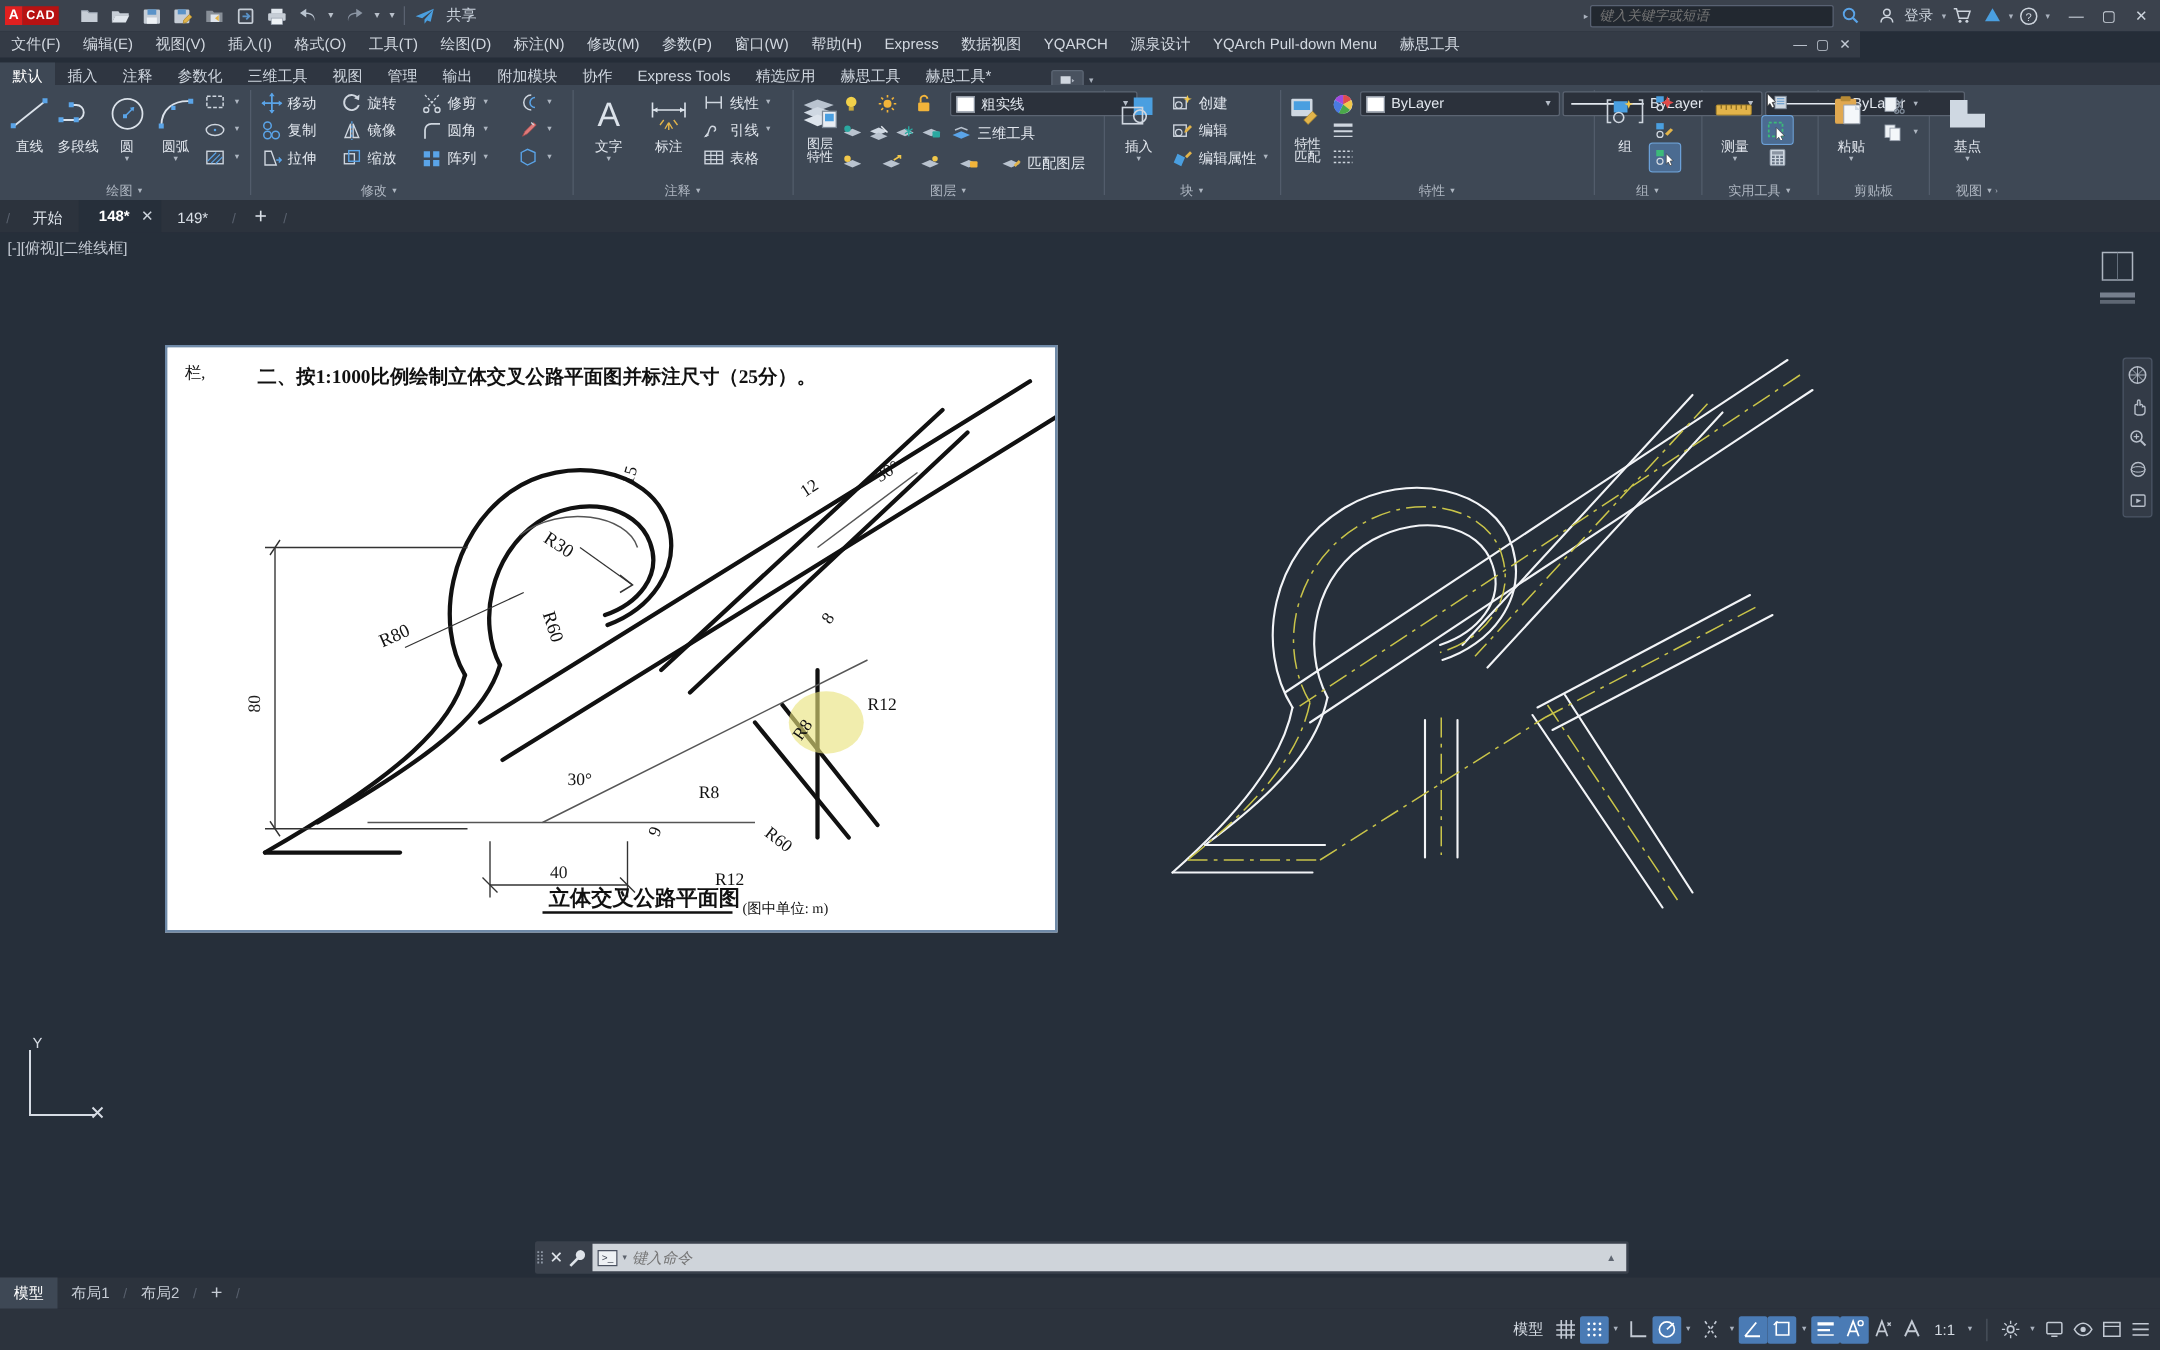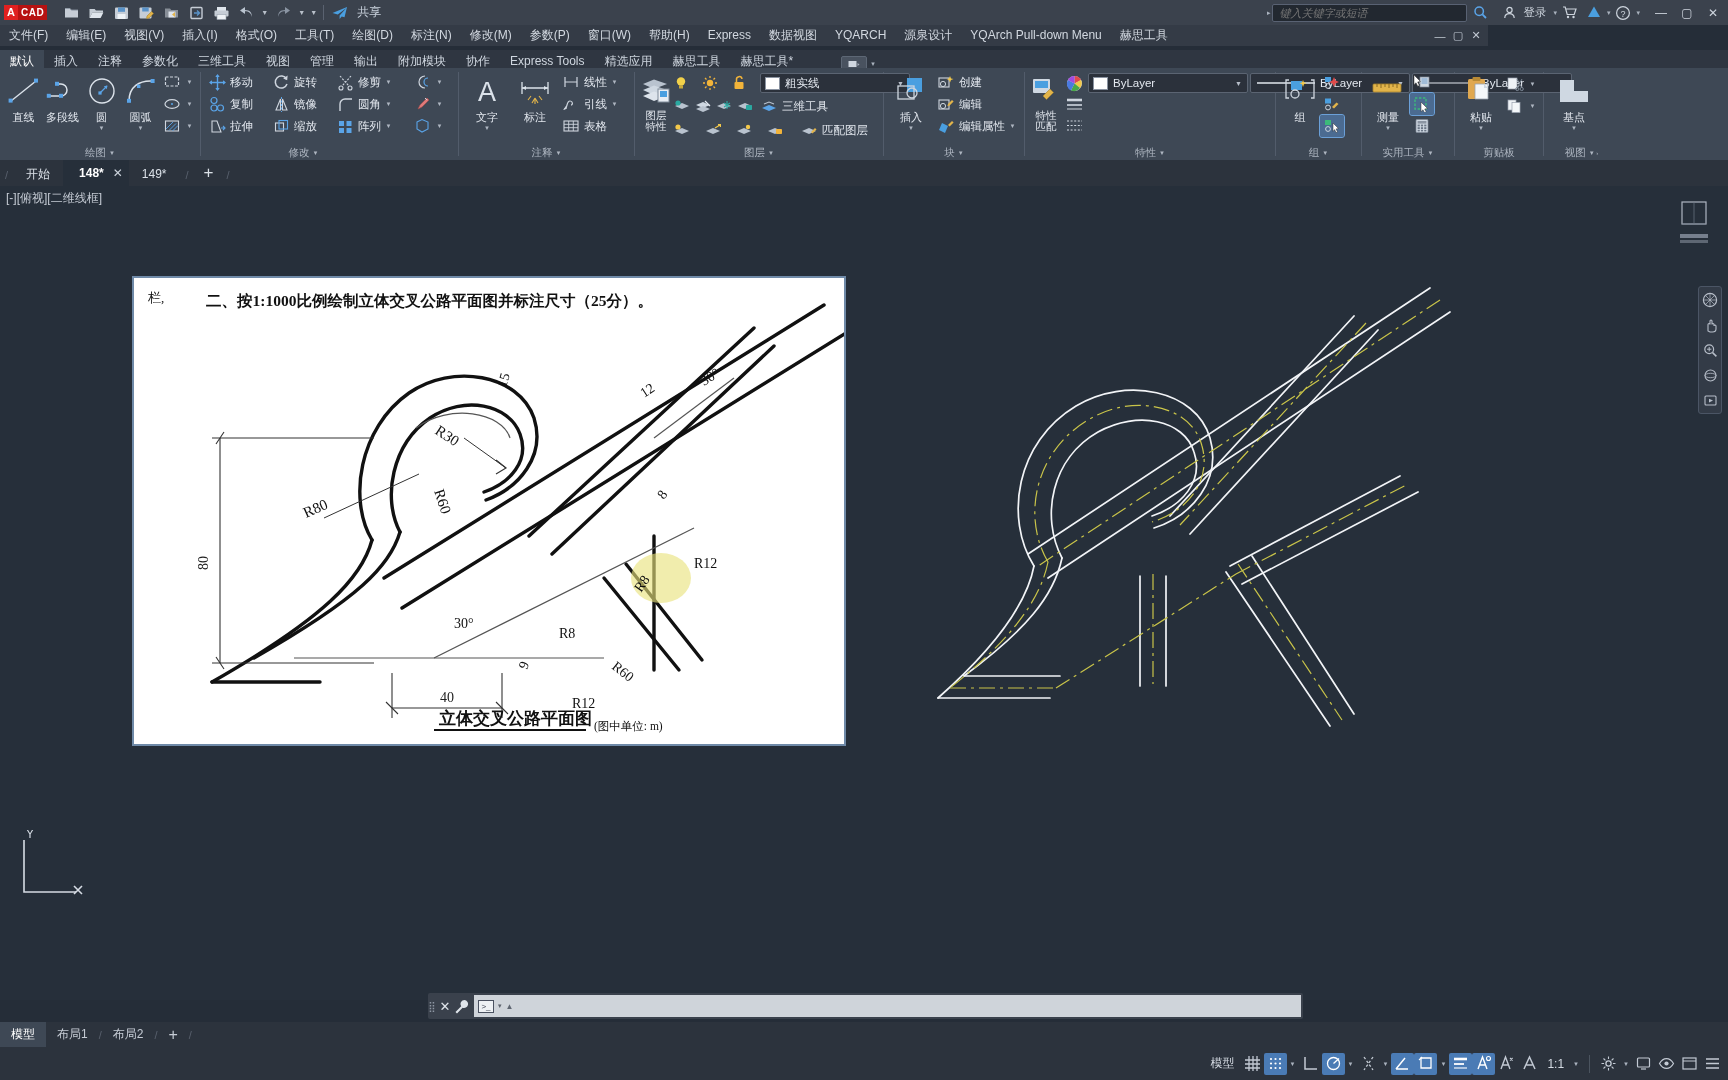--- a/index.html
+++ b/index.html
@@ -1257,20 +1257,21 @@
     <div class="cmd-grip">⣿</div>
     <div class="cmd-x">✕</div>
     <div class="cmd-wr">
       <svg width="15" height="15" viewBox="0 0 15 15">
           <path d="M10.5 1a4 4 0 0 0-3.3 6.2L1.5 13l1.5 1.4 5.6-5.7A4 4 0 1 0 10.5 1z" fill="#dfe4ea"></path>
         </svg>
     </div>
     <div class="cmd-input">
       <span class="cmd-prompt-ic">&gt;_</span>
       <span class="caretd" style="color:#5d636d">▾</span>
+      <input placeholder="键入命令" style="">
       <span class="cmd-scroll-up">▲</span>
     </div>
   </div>
 
   <div class="layouttabs">
     <div class="ltab active">模型</div>
     <div class="ltab">布局1</div>
     <span class="lsep">/</span>
     <div class="ltab">布局2</div>
     <span class="lsep">/</span>

